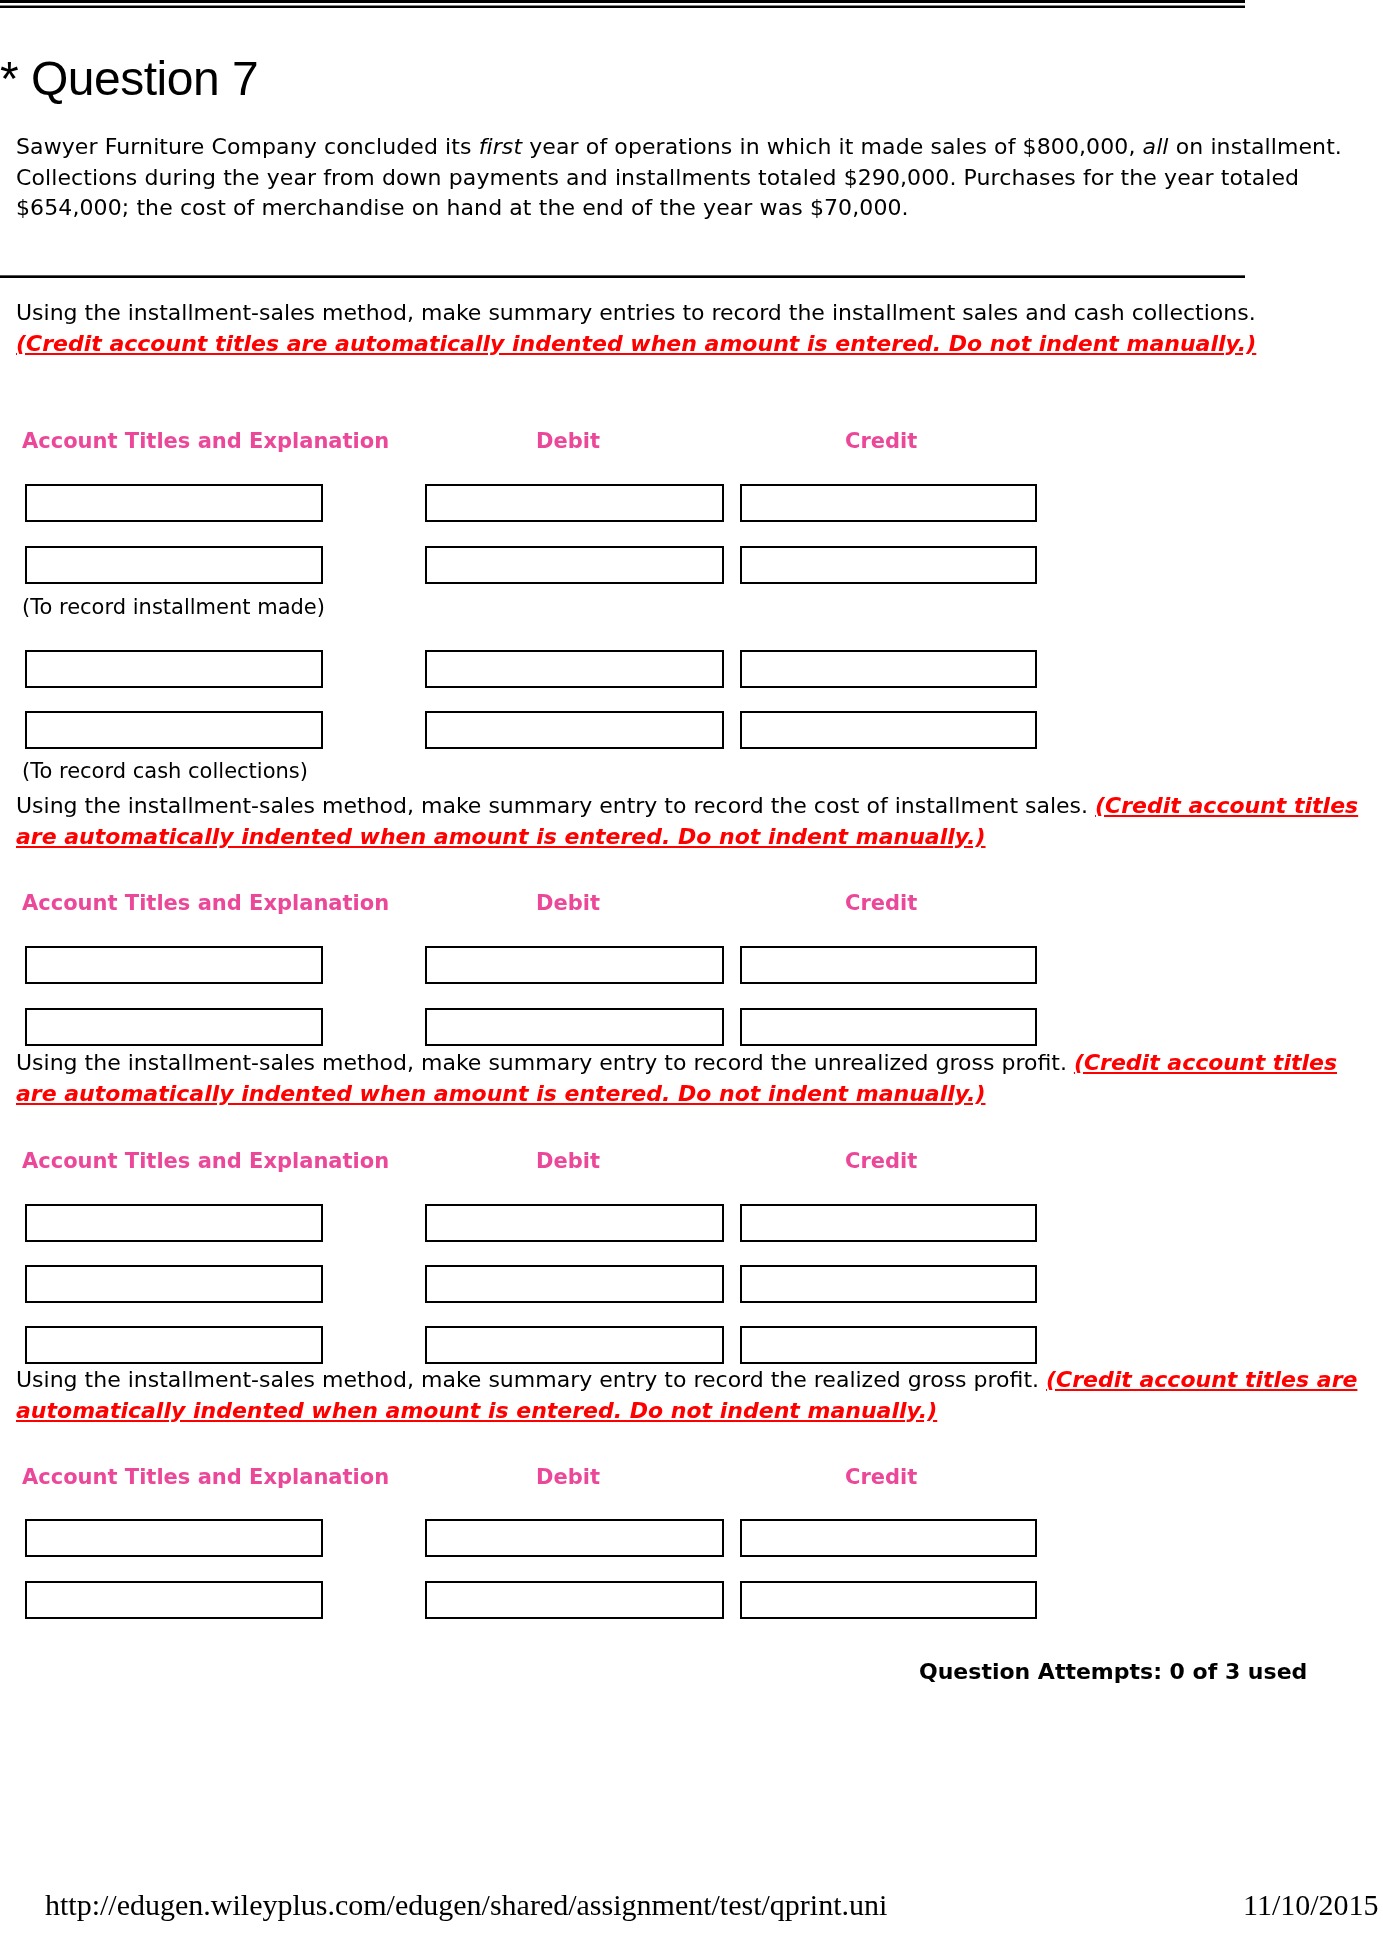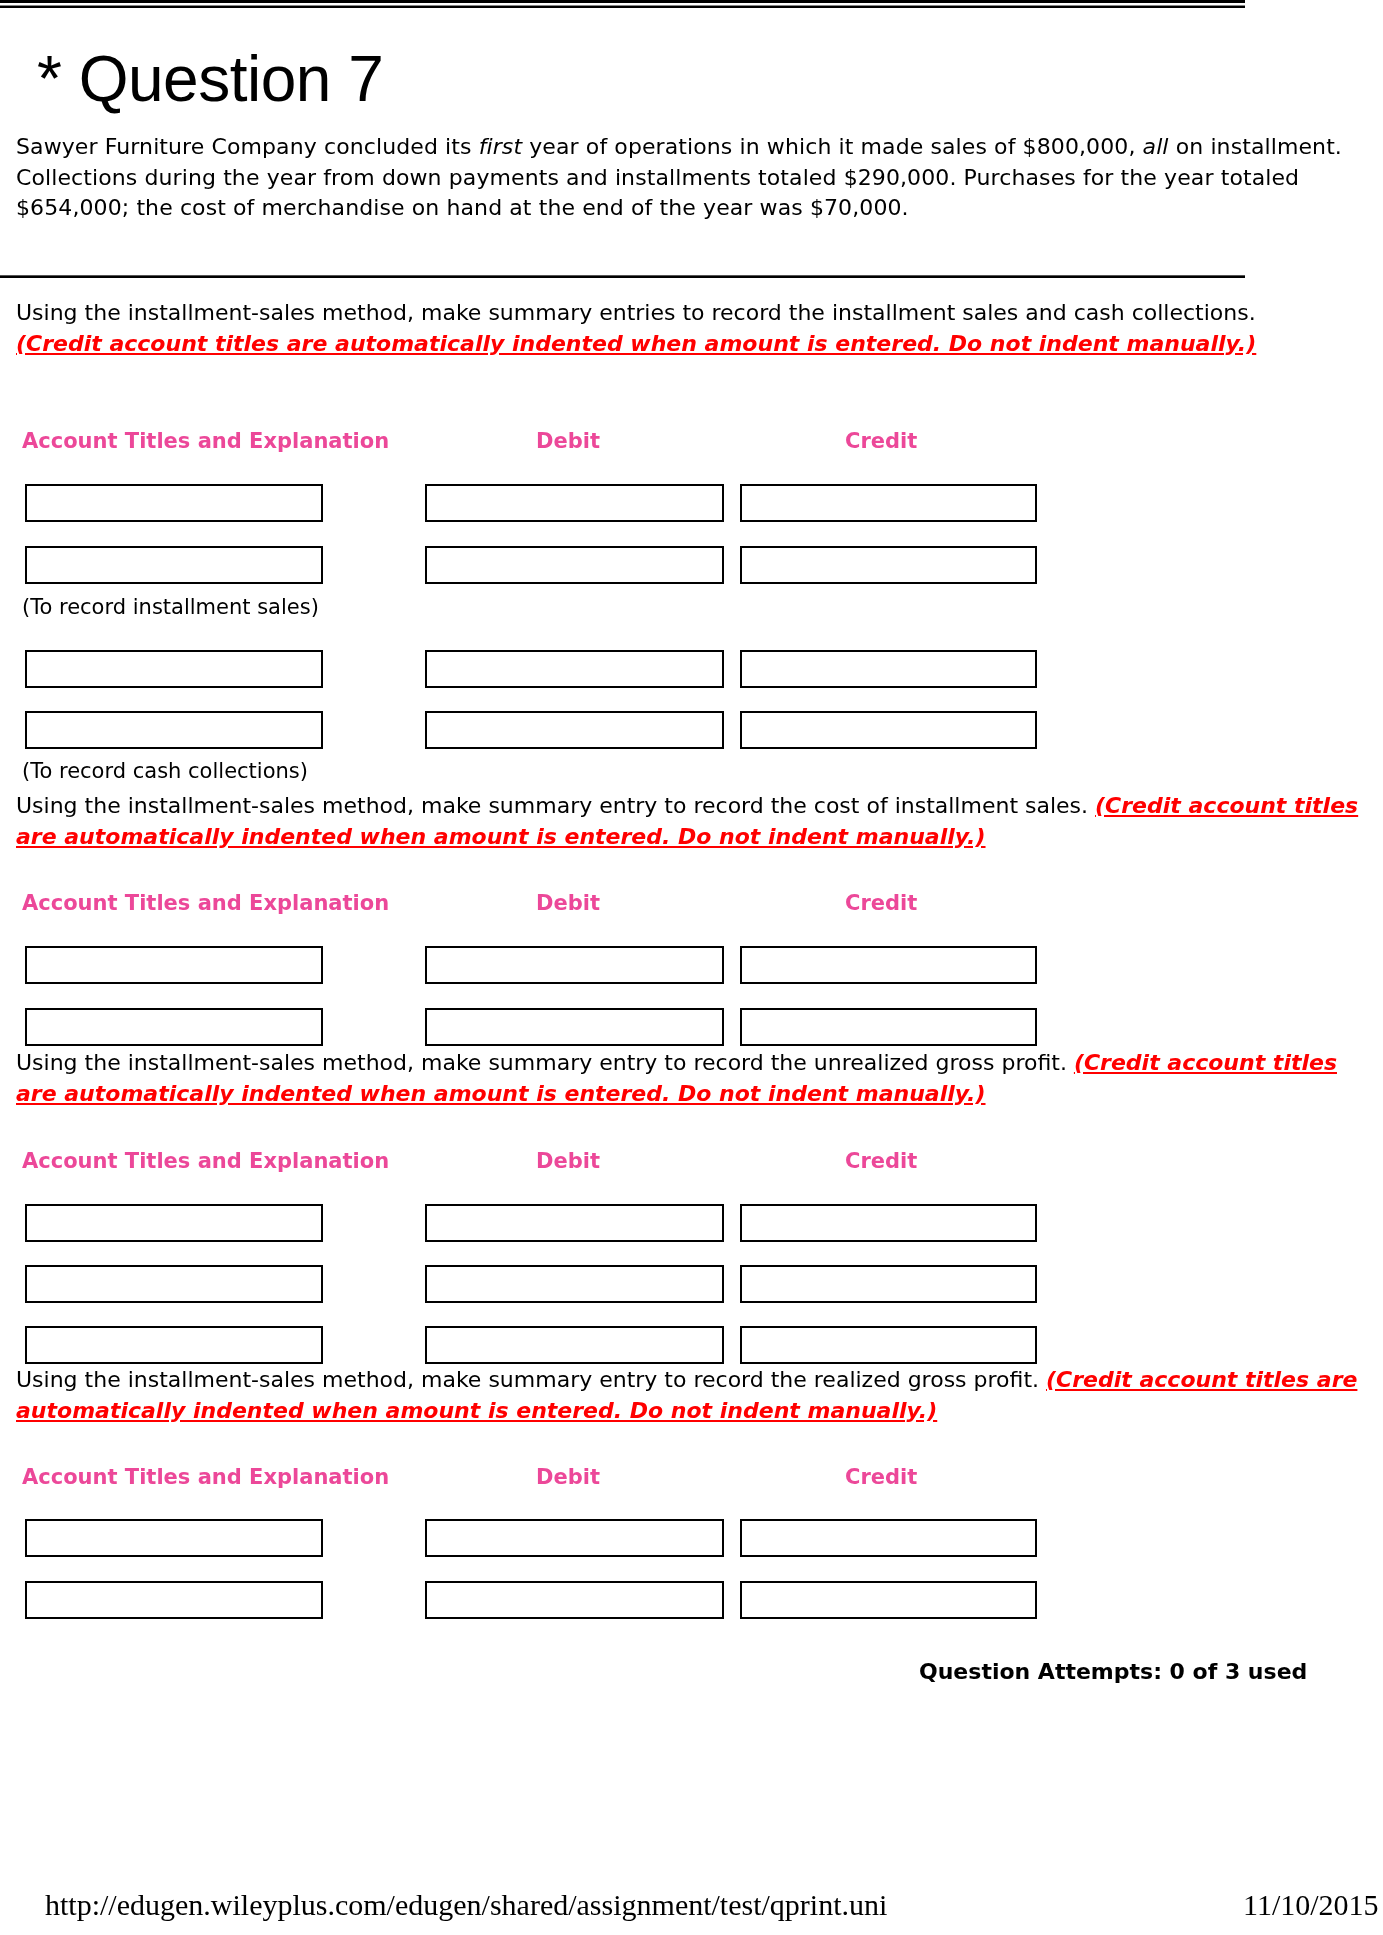--- a/index.html
+++ b/index.html
@@ -2,21 +2,21 @@
 <html><head>
   <meta charset="utf-8">
   <style>
     * { box-sizing: border-box; margin: 0; padding: 0; }
     html, body { width: 1383px; height: 1935px; background: #ffffff; overflow: hidden; }
     body { position: relative; font-family: "DejaVu Sans", sans-serif; color: #000; }
     .abs { position: absolute; }
     .rule-double { left: 0; width: 1245px; height: 8px; border-top: 3px solid #000; border-bottom: 2px solid #000; top: 0; }
     .rule-double::after { content: ""; position: absolute; left: 0; right: 0; top: 2px; height: 1px; background: #888; }
     .rule { left: 0; width: 1245px; height: 3px; background: #000; border-top: 1px solid #555; }
-    .title { left: 0; top: 50px; font-family: "Liberation Sans", sans-serif; font-size: 64px; line-height: 58px; letter-spacing: -0.5px; margin-left: 37px; }
+    .title { left: 0; top: 50px; font-family: "Liberation Sans", sans-serif; font-size: 48px; line-height: 58px; letter-spacing: -0.5px; }
     .para { left: 16px; width: 1360px; font-size: 22px; line-height: 30.5px; letter-spacing: 0.1px; }
     .prompt { left: 16px; width: 1360px; font-size: 22px; line-height: 30.5px; }
     .red { color: #ff0000; font-weight: bold; font-style: italic; text-decoration: underline; }
     .hdr { font-size: 21px; font-weight: bold; color: #ec4899; line-height: 26px; }
     .box { position: absolute; height: 38px; border: 2.5px solid #000; background: #fff; }
     .box.acct { left: 25px; width: 298px; }
     .box.debit { left: 425px; width: 299px; }
     .box.credit { left: 740px; width: 297px; }
     .note { left: 22px; font-size: 21px; line-height: 26px; }
     .attempts { left: 919px; font-size: 22px; font-weight: bold; line-height: 28px; }
@@ -38,21 +38,21 @@
 <div class="abs hdr" style="left:22px; top:428px;">Account Titles and Explanation</div>
 <div class="abs hdr" style="left:536px; top:428px;">Debit</div>
 <div class="abs hdr" style="left:845px; top:428px;">Credit</div>
 
 <input class="box acct" style="top: 484px;" type="text">
 <input class="box debit" style="top: 484px;" type="text">
 <input class="box credit" style="top: 484px;" type="text">
 <input class="box acct" style="top: 546px;" type="text">
 <input class="box debit" style="top: 546px;" type="text">
 <input class="box credit" style="top: 546px;" type="text">
-<div class="abs note" style="top:594px;">(To record installment sales)</div>
+<div class="abs note" style="top:594px;">(To record installment made)</div>
 
 <input class="box acct" style="top: 650px;" type="text">
 <input class="box debit" style="top: 650px;" type="text">
 <input class="box credit" style="top: 650px;" type="text">
 <input class="box acct" style="top: 711px;" type="text">
 <input class="box debit" style="top: 711px;" type="text">
 <input class="box credit" style="top: 711px;" type="text">
 <div class="abs note" style="top:758px;">(To record cash collections)</div>
 
 <div class="abs prompt" style="top:791px;"><span>Using the installment-sales method, make summary entry to record the cost of installment sales. </span><span class="red">(Credit account titles are automatically indented when amount is entered. Do not indent manually.)</span></div>

